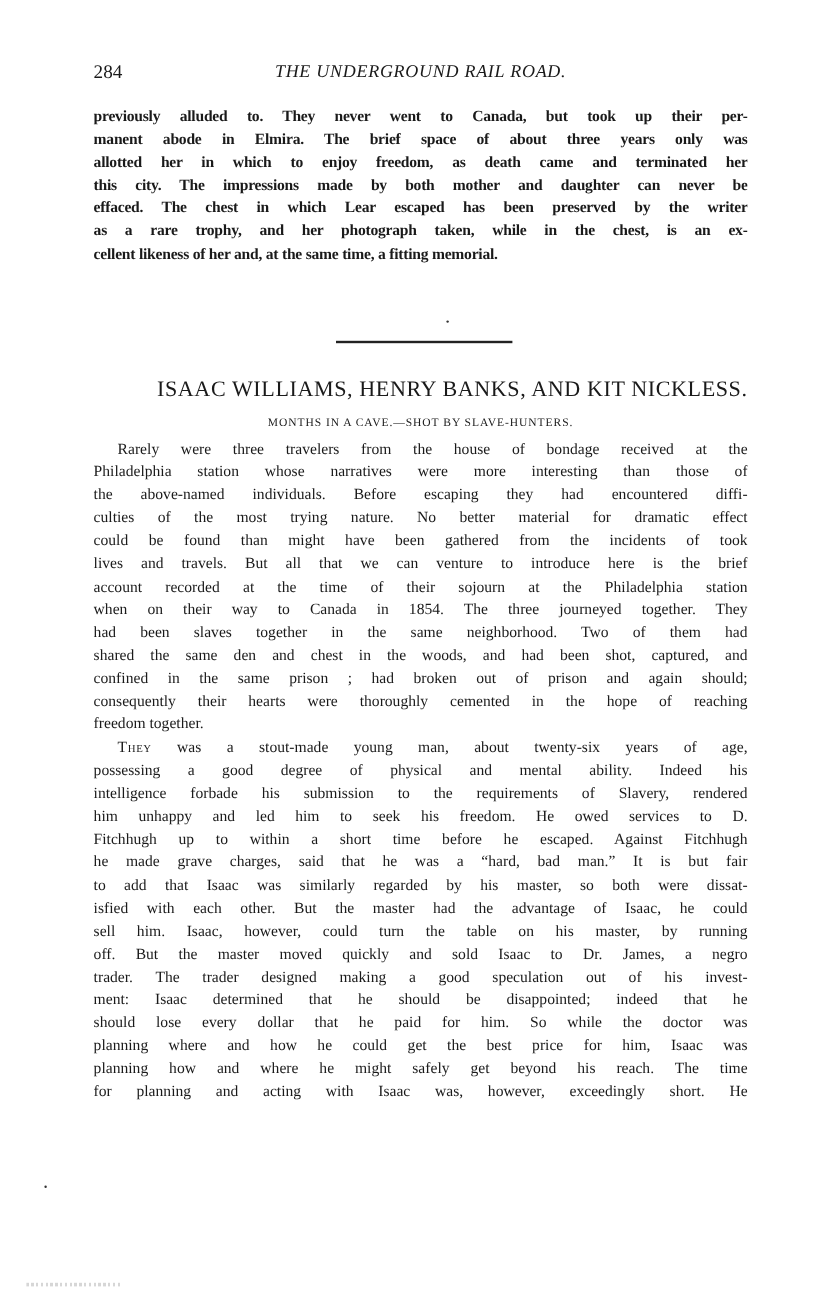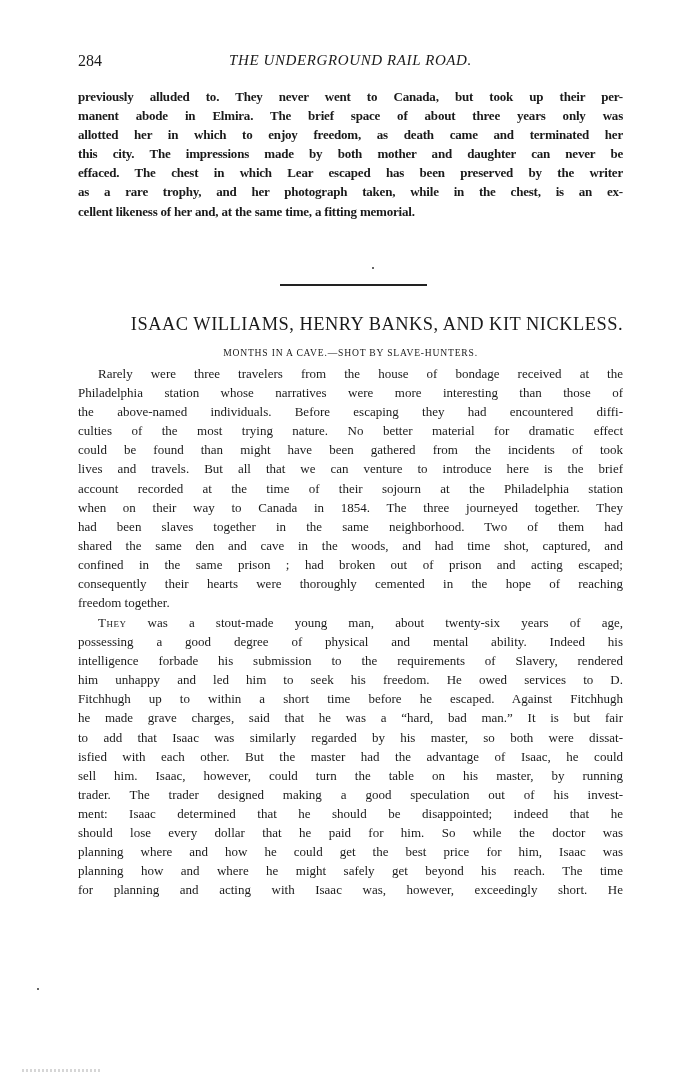--- a/index.html
+++ b/index.html
@@ -55,36 +55,37 @@
   <div class="block" style="top: 364px;">
     <div class="line indent">Rarely were three travelers from the house of bondage received at the</div>
     <div class="line">Philadelphia station whose narratives were more interesting than those of</div>
     <div class="line">the above-named individuals.  Before escaping they had encountered diffi-</div>
     <div class="line">culties of the most trying nature.  No better material for dramatic effect</div>
     <div class="line">could be found than might have been gathered from the incidents of took</div>
     <div class="line">lives and travels.  But all that we can venture to introduce here is the brief</div>
     <div class="line">account recorded at the time of their sojourn at the Philadelphia station</div>
     <div class="line">when on their way to Canada in 1854.  The three journeyed together.  They</div>
     <div class="line">had been slaves together in the same neighborhood.  Two of them had</div>
-    <div class="line">shared the same den and cave in the woods, and had time shot, captured, and</div>
-    <div class="line">confined in the same prison ; had broken out of prison and acting escaped;</div>
+    <div class="line">shared the same den and chest in the woods, and had been shot, captured, and</div>
+    <div class="line">confined in the same prison ; had broken out of prison and again should;</div>
     <div class="line">consequently their hearts were thoroughly cemented in the hope of reaching</div>
     <div class="line last">freedom together.</div>
   </div>
 
   <div class="block" style="top: 613px;">
     <div class="line indent"><span class="sc">They</span><span> was a stout-made young man, about twenty-six years of age,</span></div>
     <div class="line">possessing a good degree of physical and mental ability.  Indeed his</div>
     <div class="line">intelligence forbade his submission to the requirements of Slavery, rendered</div>
     <div class="line">him unhappy and led him to seek his freedom.  He owed services to D.</div>
     <div class="line">Fitchhugh up to within a short time before he escaped.  Against Fitchhugh</div>
     <div class="line">he made grave charges, said that he was a “hard, bad man.”  It is but fair</div>
     <div class="line">to add that Isaac was similarly regarded by his master, so both were dissat-</div>
     <div class="line">isfied with each other.  But the master had the advantage of Isaac, he could</div>
     <div class="line">sell him.  Isaac, however, could turn the table on his master, by running</div>
+    <div class="line">off.  But the master moved quickly and sold Isaac to Dr. James, a negro</div>
     <div class="line">trader.  The trader designed making a good speculation out of his invest-</div>
     <div class="line">ment: Isaac determined that he should be disappointed; indeed that he</div>
     <div class="line">should lose every dollar that he paid for him.  So while the doctor was</div>
     <div class="line">planning where and how he could get the best price for him, Isaac was</div>
     <div class="line">planning how and where he might safely get beyond his reach.  The time</div>
     <div class="line">for planning and acting with Isaac was, however, exceedingly short.  He</div>
   </div>
 
   <div class="dot" style="left: 37px; top: 988px;"></div>
   <div class="smudge"></div>

